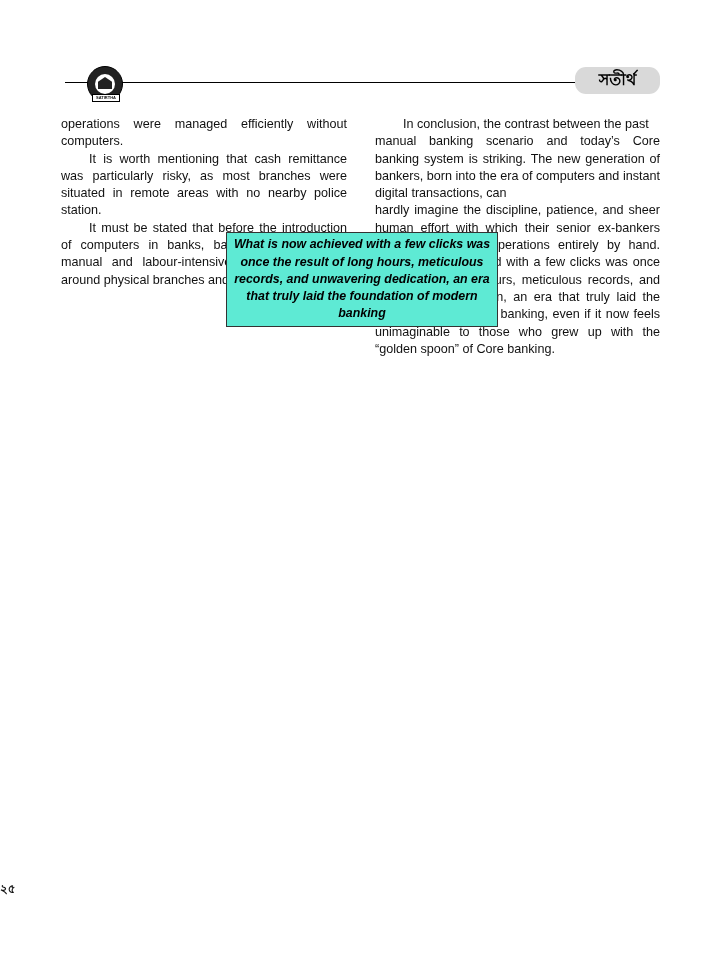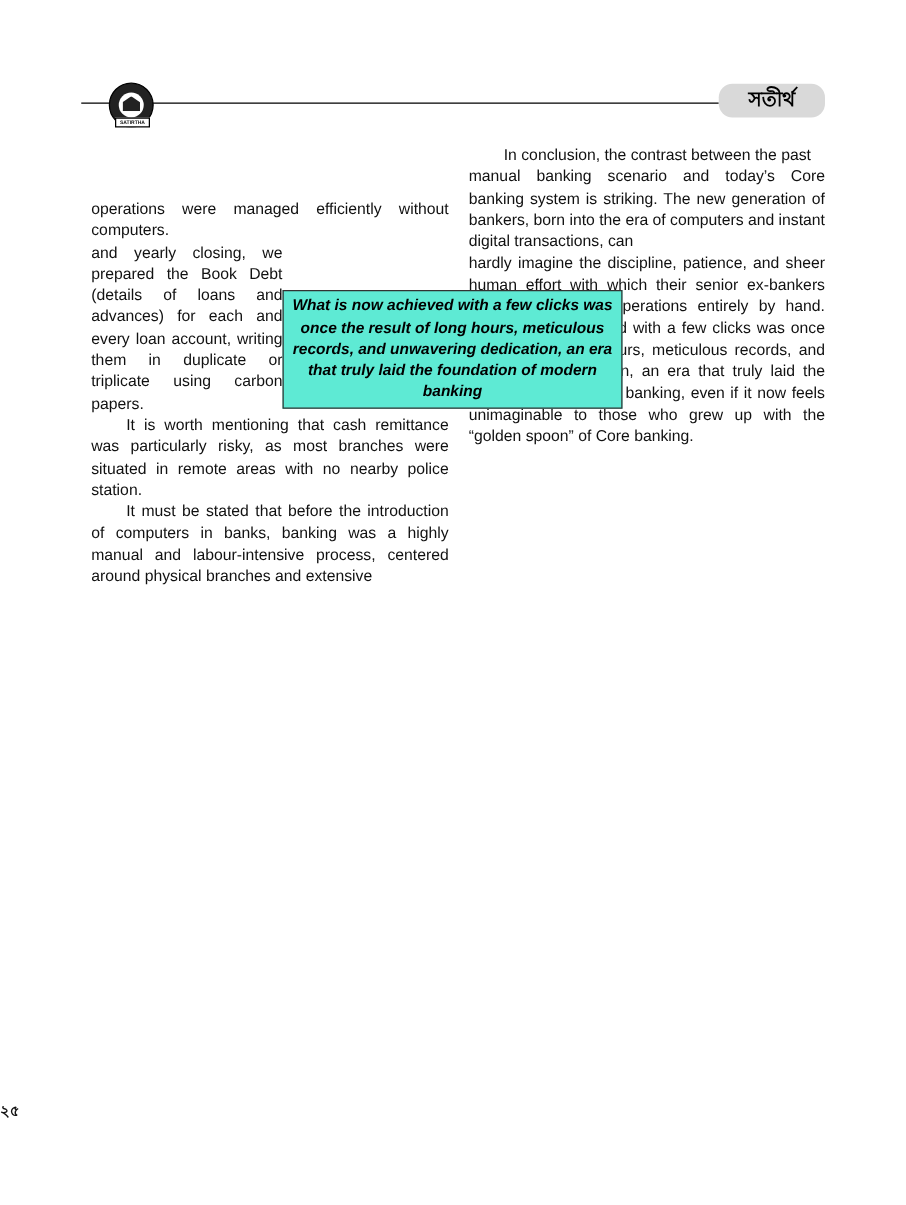--- a/index.html
+++ b/index.html
@@ -13,21 +13,21 @@
   .logo .house { position:absolute; left:10px; top:10px; width:14px; height:12px; background:#222;
                  clip-path:polygon(50% 0,100% 40%,100% 100%,0 100%,0 40%); }
   .logo .banner { position:absolute; left:4px; top:27px; width:26px; height:6px; background:#fff;
                   border:1px solid #000; font-size:4px; line-height:6px; text-align:center; font-weight:bold; }
   .title-box { position:absolute; left:575px; top:67px; width:85px; height:27px; background:#d9d9d9;
                display:flex; align-items:center; justify-content:center;
                font-family:"DejaVu Sans", sans-serif; font-weight:bold; font-size:16px; color:#000;border-radius:11px; }
   .col { position:absolute; top:116px; font-size:12.6px; line-height:17.3px; text-align:justify; }
   .col p { margin:0; }
   .col .indent { text-indent:28px; }
-  .col-left { left:73px; width:286px;margin-top:43px; }
+  .col-left { left:61px; width:286px; }
   .col-right { left:375px; width:285px; }
   .wrap-left { width:153px; }
   .wrap-right { margin-left:133px; }
   .pullquote { position:absolute; left:226px; top:232px; width:272px; height:95px; border:1px solid #333;
                background:#5eead4; box-sizing:border-box; display:flex; align-items:center; justify-content:center;
                text-align:center; font-weight:bold; font-style:italic; font-size:12.4px; line-height:17.3px;
                color:#000; padding:0 6px; }
   .page-num { position:absolute; left:0; width:725px; top:880px; text-align:left;
               font-family:"DejaVu Sans", sans-serif; font-weight:bold; font-size:12px; }
 </style>
@@ -37,21 +37,20 @@
 <div class="header-line"></div>
 <div class="logo">
   <div class="inner"></div>
   <div class="house"></div>
   <div class="banner">SATIRTHA</div>
 </div>
 <div class="title-box">সতীর্থ</div>
 
 <div class="col col-left">
   <p>operations were managed efficiently without computers.</p>
-  <p class="wrap-left">and yearly closing, we prepared the Book Debt (details of loans and advances) for each and every loan account, writing them in duplicate or triplicate using carbon papers.</p>
   <p class="indent">It is worth mentioning that cash remittance was particularly risky, as most branches were situated in remote areas with no nearby police station.</p>
   <p class="indent">It must be stated that before the introduction of computers in banks, banking was a highly manual and labour-intensive process, centered around physical branches and extensive</p>
 </div>
 
 <div class="col col-right">
   <p class="indent">In conclusion, the contrast between the past</p>
   <p class="wrap-right">manual banking scenario and today’s Core banking system is striking. The new generation of bankers, born into the era of computers and instant digital transactions, can</p>
   <p>hardly imagine the discipline, patience, and sheer human effort with which their senior ex-bankers managed complex operations entirely by hand. What is now achieved with a few clicks was once the result of long hours, meticulous records, and unwavering dedication, an era that truly laid the foundation of modern banking, even if it now feels unimaginable to those who grew up with the “golden spoon” of Core banking.</p>
 </div>
 

